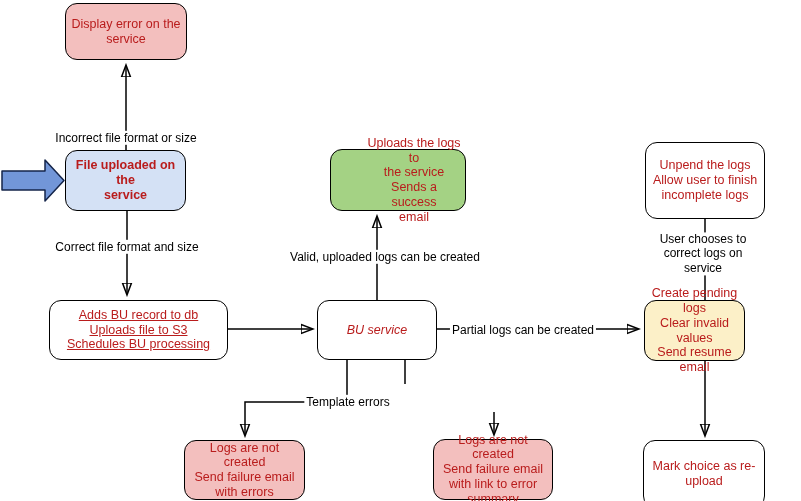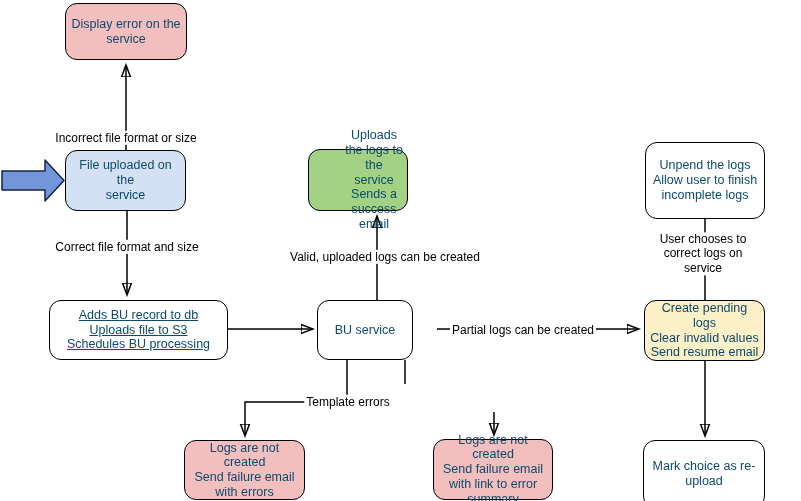--- a/index.html
+++ b/index.html
@@ -24,27 +24,27 @@
     stroke-width:1.5;
     stroke-linejoin:round;
   }
   .node{
     position:absolute;
     box-sizing:border-box;
     border:1.4px solid var(--stroke);
     border-radius:12px;
     display:flex;align-items:center;justify-content:center;
     text-align:center;
-    font-size:12.5px;line-height:1.18;color:#0c4a6e;
+    font-size:12.5px;line-height:1.18;color:#b91c1c;
     white-space:pre-line;
     padding:2px 4px;
   }
   .node.white {background:var(--node-white);}
   .node.pink  {background:var(--node-pink);}
-  .node.blue  {background:var(--node-blue);}
+  .node.blue  {background:var(--node-blue);font-weight:bold;}
   .node.green {background:var(--node-green);}
   .node.yellow{background:var(--node-yellow);}
   .elabel{
     position:absolute;
     transform:translate(-50%,-50%);
     background:var(--canvas-bg,#fff);
     font-size:12px;line-height:1.2;color:#000;
     text-align:center;
     white-space:pre-line;
     padding:0 2px;
@@ -87,32 +87,32 @@
   <div class="node pink" style="left:65px;  top:3px;   width:122px; height:57px;">Display error on the
 service</div>
 
   <div class="node blue" style="left:65px;  top:150px; width:121px; height:61px;">File uploaded on the
 service</div>
 
   <div class="node white" style="left:49px;  top:300px; width:179px; height:60px;text-decoration:underline;">Adds BU record to db
 Uploads file to S3
 Schedules BU processing</div>
 
-  <div class="node white" style="left:317px; top:300px; width:96px; height:60px;">BU service</div>
+  <div class="node white" style="left:317px; top:300px; width:120px; height:60px;font-style:italic;">BU service</div>
 
-  <div class="node green" style="left:308px; top:149px; width:100px; height:62px;padding-left:36px;">Uploads the logs to
+  <div class="node green" style="left:330px; top:149px; width:136px; height:62px;padding-left:36px;">Uploads the logs to
 the service
 Sends a success
 email</div>
 
   <div class="node white" style="left:645px; top:142px; width:120px; height:77px;">Unpend the logs
 Allow user to finish
 incomplete logs</div>
 
-  <div class="node yellow" style="left:644px; top:300px; width:121px; height:61px;">Create pending logs
+  <div class="node yellow" style="left:644px; top:300px; width:101px; height:61px;">Create pending logs
 Clear invalid values
 Send resume email</div>
 
   <div class="node pink" style="left:184px; top:440px; width:121px; height:60px;">Logs are not created
 Send failure email
 with errors</div>
 
   <div class="node pink" style="left:433px; top:439px; width:120px; height:61px;">Logs are not created
 Send failure email
 with link to error

